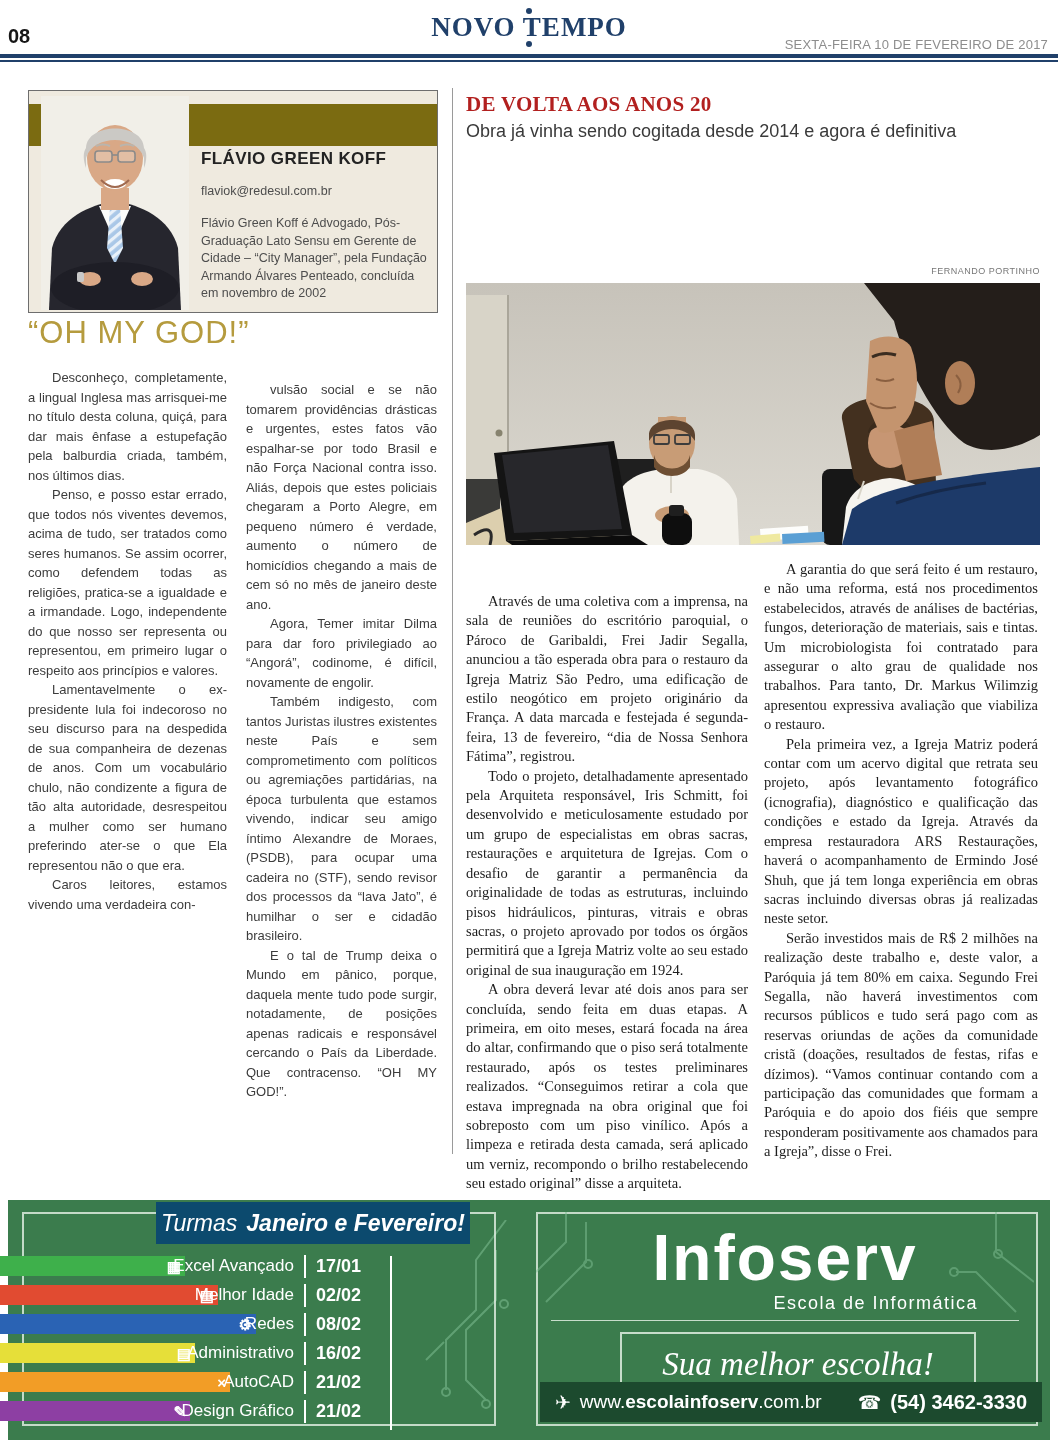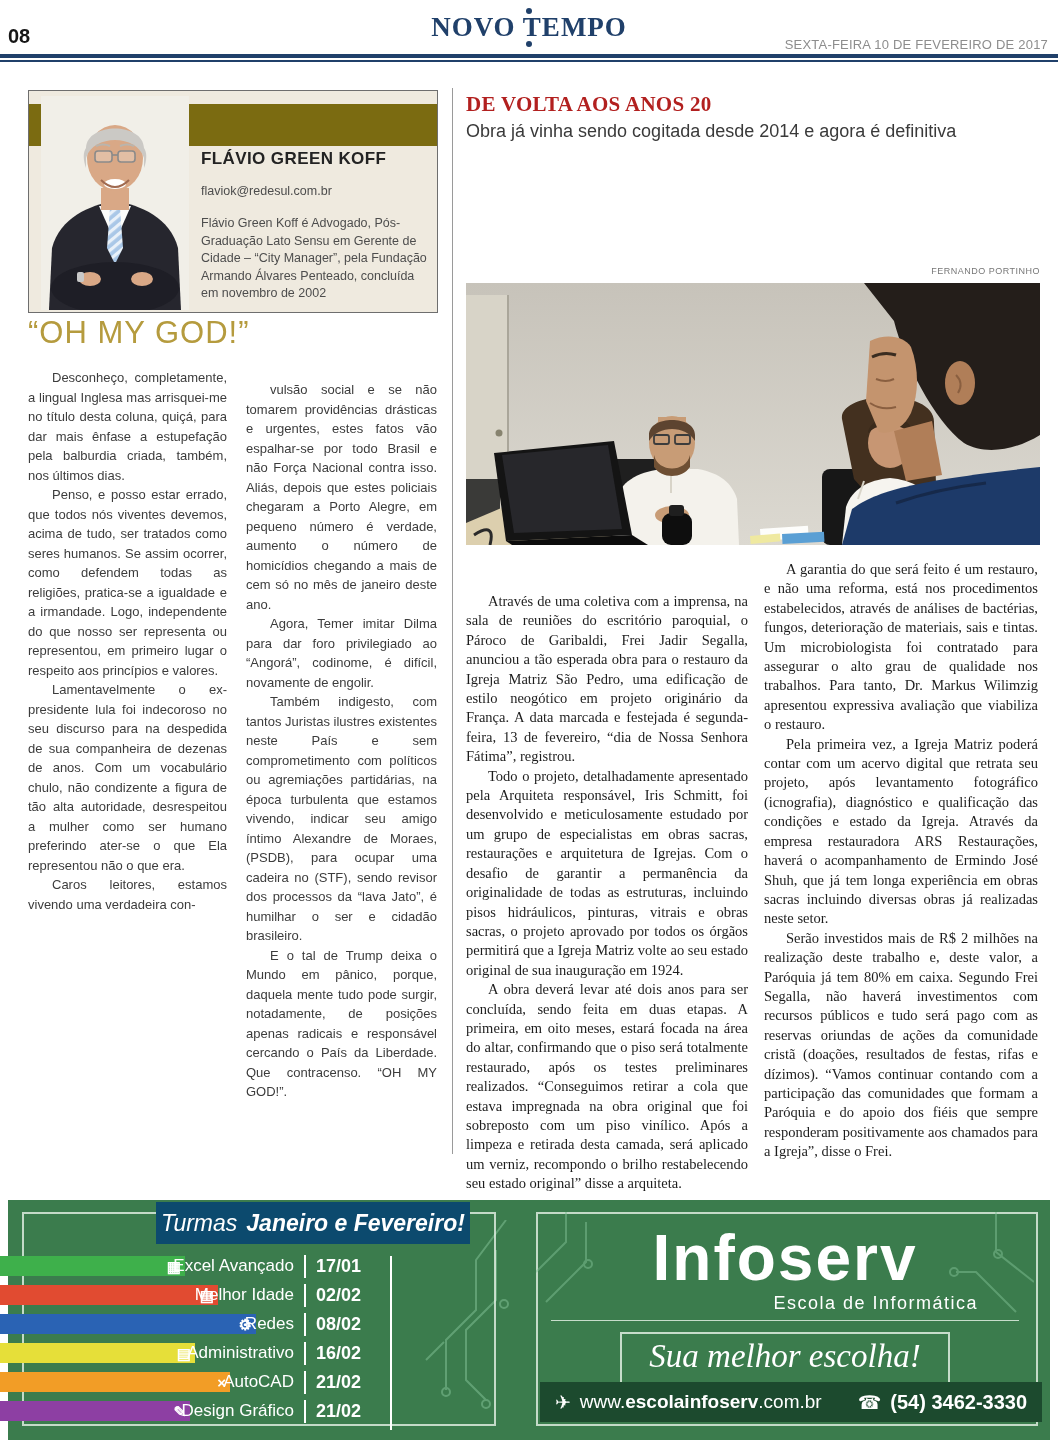--- a/index.html
+++ b/index.html
@@ -72,23 +72,23 @@
   .course-row:nth-of-type(5) .course-bar{width:230px;}
   .course-row:nth-of-type(6) .course-bar{width:190px;}
   .course-icon{color:#fff;font-size:15px;line-height:1;font-weight:bold;}
   .course-label{position:absolute;right:86px;top:0;line-height:20px;font-size:17px;color:#fff;white-space:nowrap;}
   .course-date{position:absolute;right:0;top:-1px;width:76px;height:23px;line-height:23px;border-left:2px solid #fff;
                padding-left:10px;box-sizing:border-box;color:#fff;font-weight:bold;font-size:18px;}
   .ad-right{position:absolute;left:528px;top:12px;width:498px;height:216px;}
   .ad-logo{text-align:center;margin:14px 0 0;font-size:64px;font-weight:bold;color:#fff;letter-spacing:2px;line-height:1;}
   .ad-logo-sub{width:386px;margin:3px auto 0;text-align:right;color:#fff;font-size:18px;letter-spacing:1.5px;}
   .ad-sub-rule{width:468px;height:1px;background:rgba(235,245,235,.8);margin:6px auto 0;}
-  .ad-slogan{position:absolute;left:84px;top:120px;width:330px;height:72px;border:2px solid rgba(235,245,235,.8);
+  .ad-slogan{position:absolute;left:84px;top:120px;width:356px;height:72px;border:2px solid rgba(235,245,235,.8);
              text-align:center;font-family:"Liberation Serif",serif;font-style:italic;font-size:33px;color:#fff;
-             padding-top:4px;box-sizing:border-box;}
+             padding-top:12px;box-sizing:border-box;}
   .ad-contact{position:absolute;left:4px;right:-8px;bottom:6px;height:40px;background:#1c4a2e;display:flex;
               align-items:center;justify-content:center;gap:36px;color:#fff;}
   .contact-item{display:flex;align-items:center;gap:9px;}
   .contact-icon{font-size:19px;}
   .contact-site{font-size:19px;}
   .contact-site .b{font-weight:bold;}
   .contact-phone{font-size:20px;font-weight:bold;}
   .circuit{position:absolute;pointer-events:none;}
 </style>
 </head>

